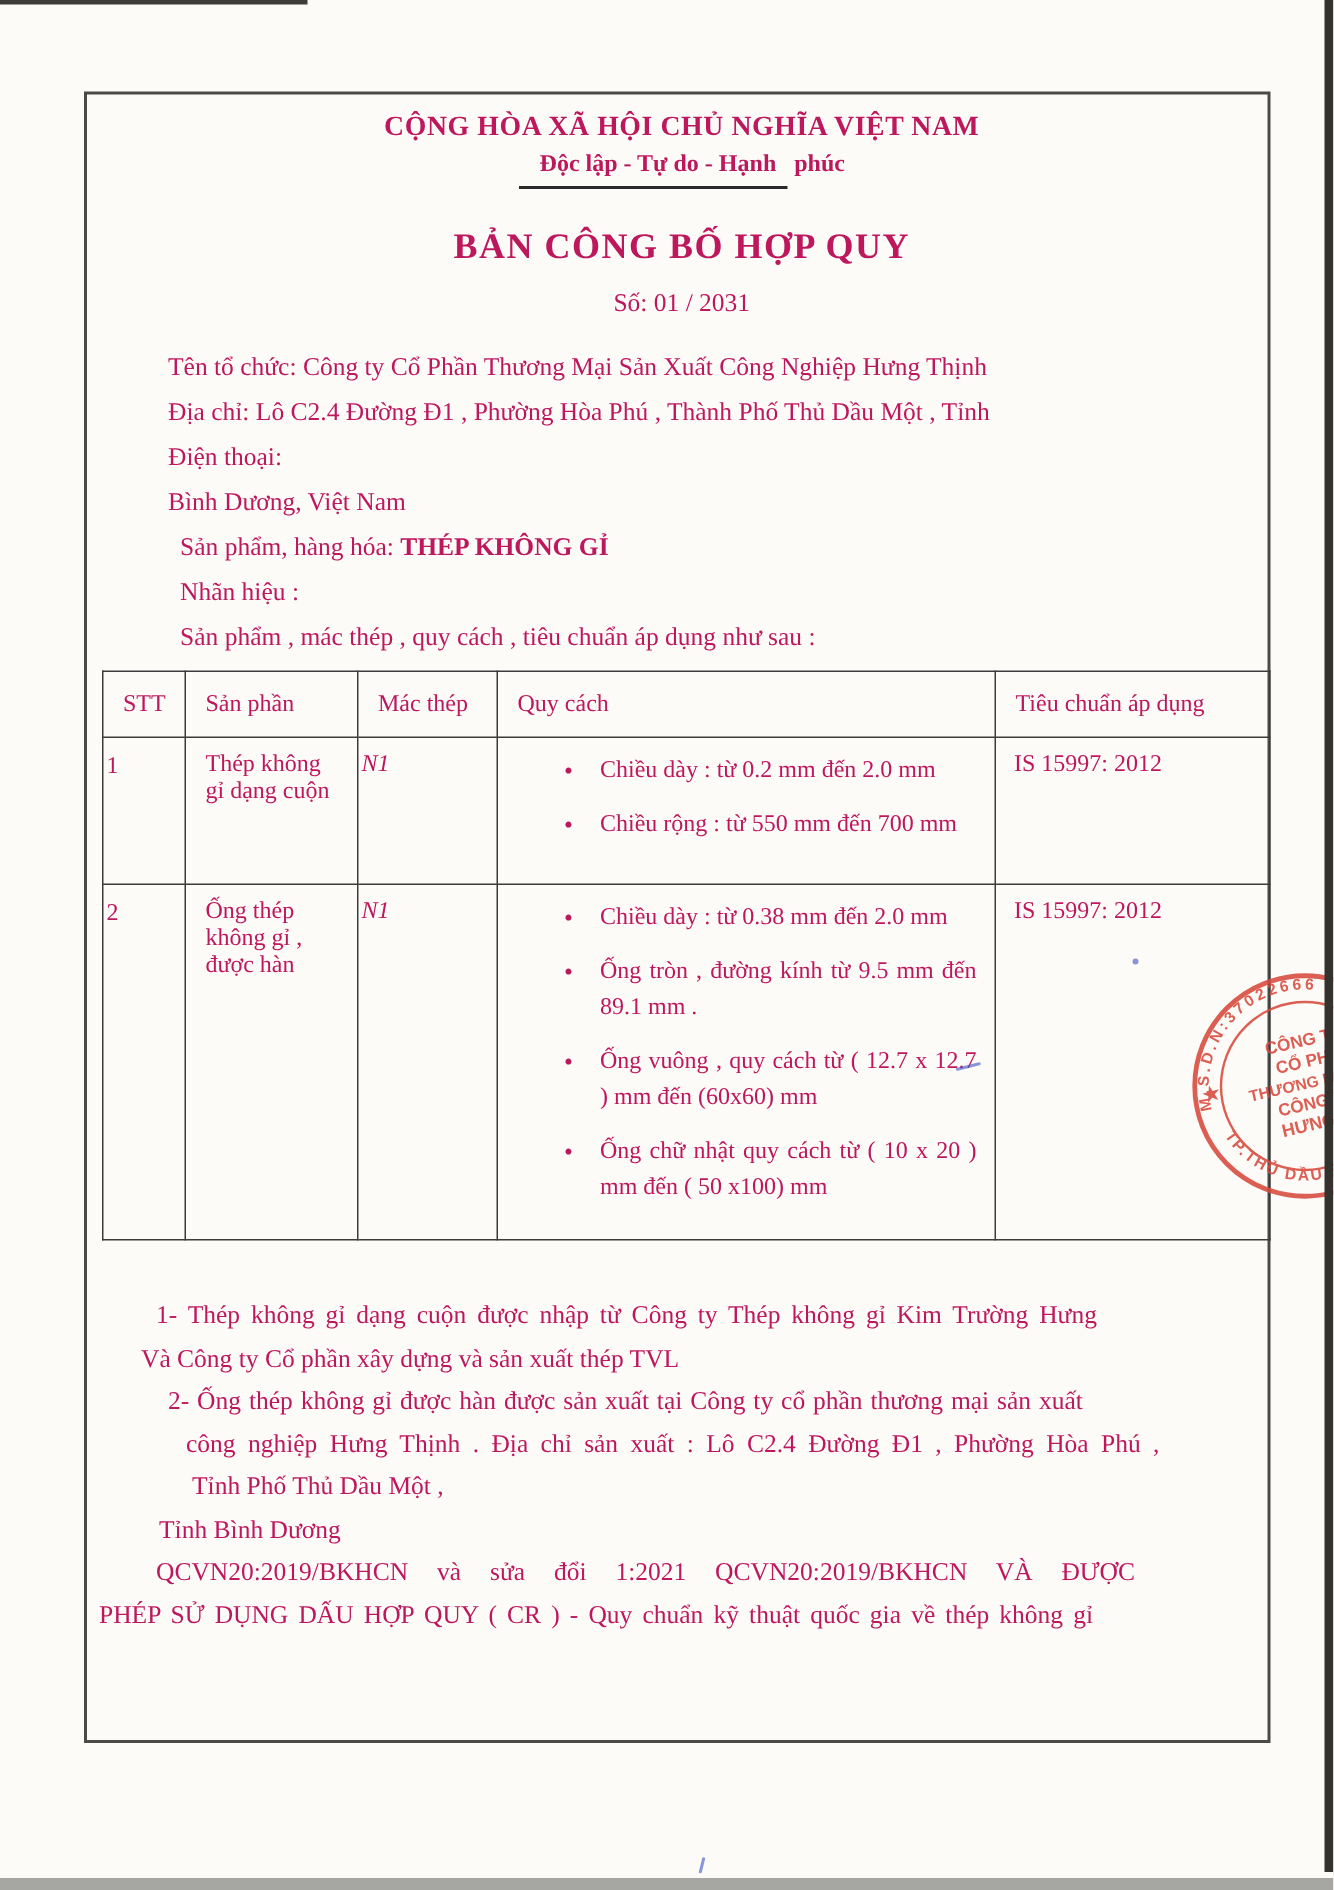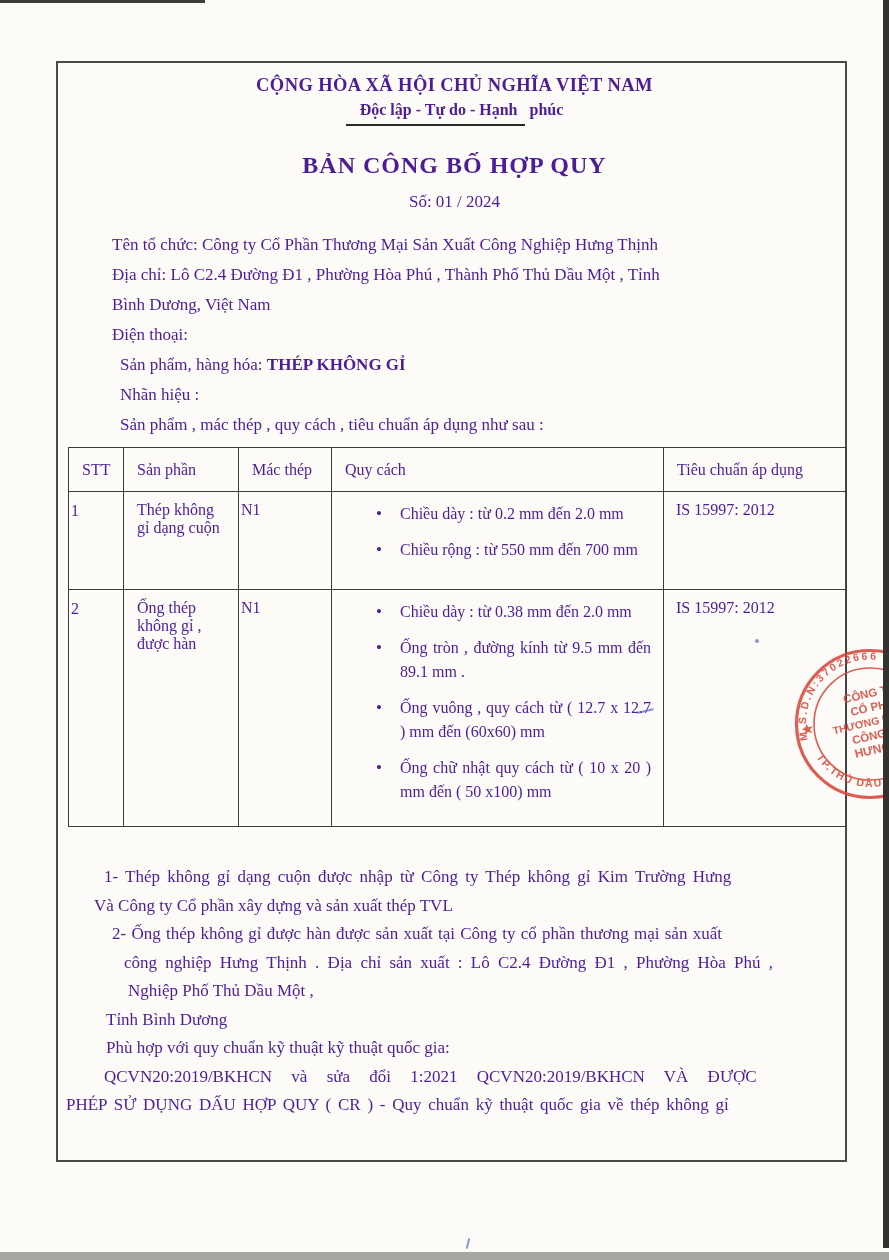--- a/index.html
+++ b/index.html
@@ -3,21 +3,21 @@
 <meta charset="utf-8">
 <style>
   html,body{margin:0;padding:0;}
   body{background:#e9e9e6;}
   .page{
     position:relative;
     width:889px;height:1260px;
     background:#fcfbf8;
     overflow:hidden;
     font-family:"Liberation Serif", serif;
-    color:#4c1d95;
+    color:#be185d;
   }
   
   .scan-strip-top{position:absolute;left:0;top:0;width:205px;height:3px;background:#3c3c38;}
   .scan-strip-right{position:absolute;left:883px;top:0;width:6px;height:1248px;background:#33322e;z-index:9;}
   .scan-strip-bottom{position:absolute;left:0;top:1252px;width:889px;height:8px;background:#a6a6a2;z-index:9;}
   .ink-mark{position:absolute;background:#3d52c4;opacity:.6;border-radius:2px;z-index:8;}
   .ink-a{left:637px;top:710px;width:17px;height:2px;transform:rotate(-14deg);}
   .ink-b{left:755px;top:639px;width:4px;height:4px;border-radius:50%;}
   .ink-c{left:467px;top:1238px;width:2px;height:11px;transform:rotate(14deg);}
 
@@ -52,21 +52,21 @@
     border:1.6px solid #3c3c3c;
     vertical-align:top;
     box-sizing:border-box;
     font-weight:normal;
     text-align:left;
   }
   table.spec thead th{height:44px;vertical-align:middle;padding:2px 2px 2px 13px;}
   th.c-stt, td.c-stt{text-align:center;padding:10px 2px;}
   thead th.c-stt{padding:2px;}
   td.c-name{padding:9px 8px 9px 13px;text-align:justify;}
-  td.c-grade{text-align:center;padding:9px 2px;}
+  td.c-grade{text-align:center;padding:9px 2px;font-style:italic;}
   td.c-spec{padding:10px 12px 10px 0;}
   td.c-std{padding:9px 6px 9px 12px;}
   .r1{height:98px;}
   .r2{height:232px;}
   ul.bullets{margin:0;padding:0 0 0 68px;list-style:none;}
   ul.bullets li{
     position:relative;
     text-align:justify;
     line-height:24px;
     margin-bottom:12px;
@@ -103,27 +103,27 @@
 <div class="page">
 
   <div class="frame">
 
     <div class="center national-title">CỘNG HÒA XÃ HỘI CHỦ NGHĨA VIỆT NAM</div>
 
     <div class="center motto"><span class="u">Độc lập - Tự do - Hạnh</span> <span>phúc</span></div>
 
     <div class="center doc-title">BẢN CÔNG BỐ HỢP QUY</div>
 
-    <div class="center doc-number">Số: 01 / 2024</div>
+    <div class="center doc-number">Số: 01 / 2031</div>
 
     <div class="info">
       <div class="ln">Tên tổ chức: Công ty Cổ Phần Thương Mại Sản Xuất Công Nghiệp Hưng Thịnh</div>
       <div class="ln">Địa chỉ: Lô C2.4 Đường Đ1 , Phường Hòa Phú , Thành Phố Thủ Dầu Một , Tỉnh</div>
+      <div class="ln">Điện thoại:</div>
       <div class="ln">Bình Dương, Việt Nam</div>
-      <div class="ln">Điện thoại:</div>
       <div class="ln ind"><span>Sản phẩm, hàng hóa: </span><span class="bold">THÉP KHÔNG GỈ</span></div>
       <div class="ln ind">Nhãn hiệu :</div>
       <div class="ln ind">Sản phẩm , mác thép , quy cách , tiêu chuẩn áp dụng như sau :</div>
     </div>
 
     <table class="spec">
       <colgroup>
         <col style="width:55px">
           <col style="width:115px">
           <col style="width:93px">
@@ -167,23 +167,22 @@
           <td class="c-std">IS 15997: 2012</td>
         </tr>
       </tbody>
     </table>
 
     <div class="notes">
       <div class="ln n0">1- Thép không gỉ dạng cuộn được nhập từ Công ty Thép không gỉ Kim Trường Hưng</div>
       <div class="ln n1">Và Công ty Cổ phần xây dựng và sản xuất thép TVL</div>
       <div class="ln n2">2- Ống thép không gỉ được hàn được sản xuất tại Công ty cổ phần thương mại sản xuất</div>
       <div class="ln n3">công nghiệp Hưng Thịnh . Địa chỉ sản xuất : Lô C2.4 Đường Đ1 , Phường Hòa Phú ,</div>
-      <div class="ln n4">Nghiệp Phố Thủ Dầu Một ,</div>
+      <div class="ln n4">Tỉnh Phố Thủ Dầu Một ,</div>
       <div class="ln n5">Tỉnh Bình Dương</div>
-      <div class="ln n6">Phù hợp với quy chuẩn kỹ thuật kỹ thuật quốc gia:</div>
       <div class="ln n7">QCVN20:2019/BKHCN và sửa đổi 1:2021 QCVN20:2019/BKHCN VÀ ĐƯỢC</div>
       <div class="ln n8">PHÉP SỬ DỤNG DẤU HỢP QUY ( CR ) -  Quy chuẩn kỹ thuật quốc gia về thép không gỉ</div>
     </div>
 
   </div>
 
   <svg class="stamp" viewBox="0 0 210 180">
     <circle cx="86" cy="88" r="73.5" fill="none" stroke="#d8493d" stroke-width="3.2"></circle>
     <circle cx="86" cy="88" r="56" fill="none" stroke="#d8493d" stroke-width="1.6"></circle>
     <path id="arcTop" d="M 25.9 109.9 A 64 64 0 1 1 147.8 71.4" fill="none"></path>

